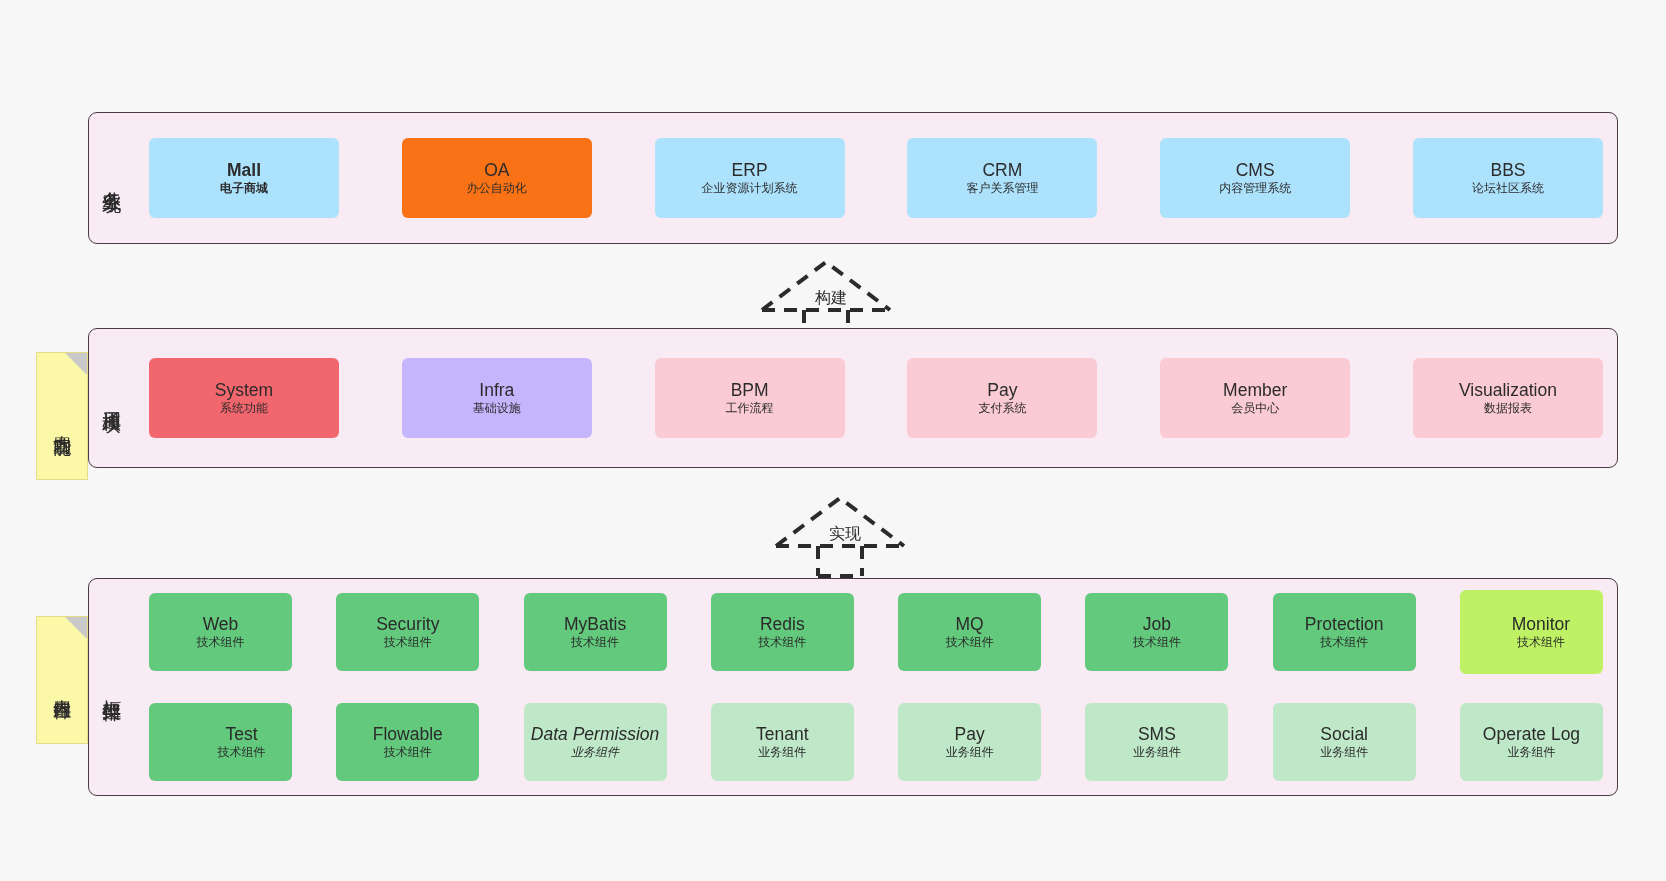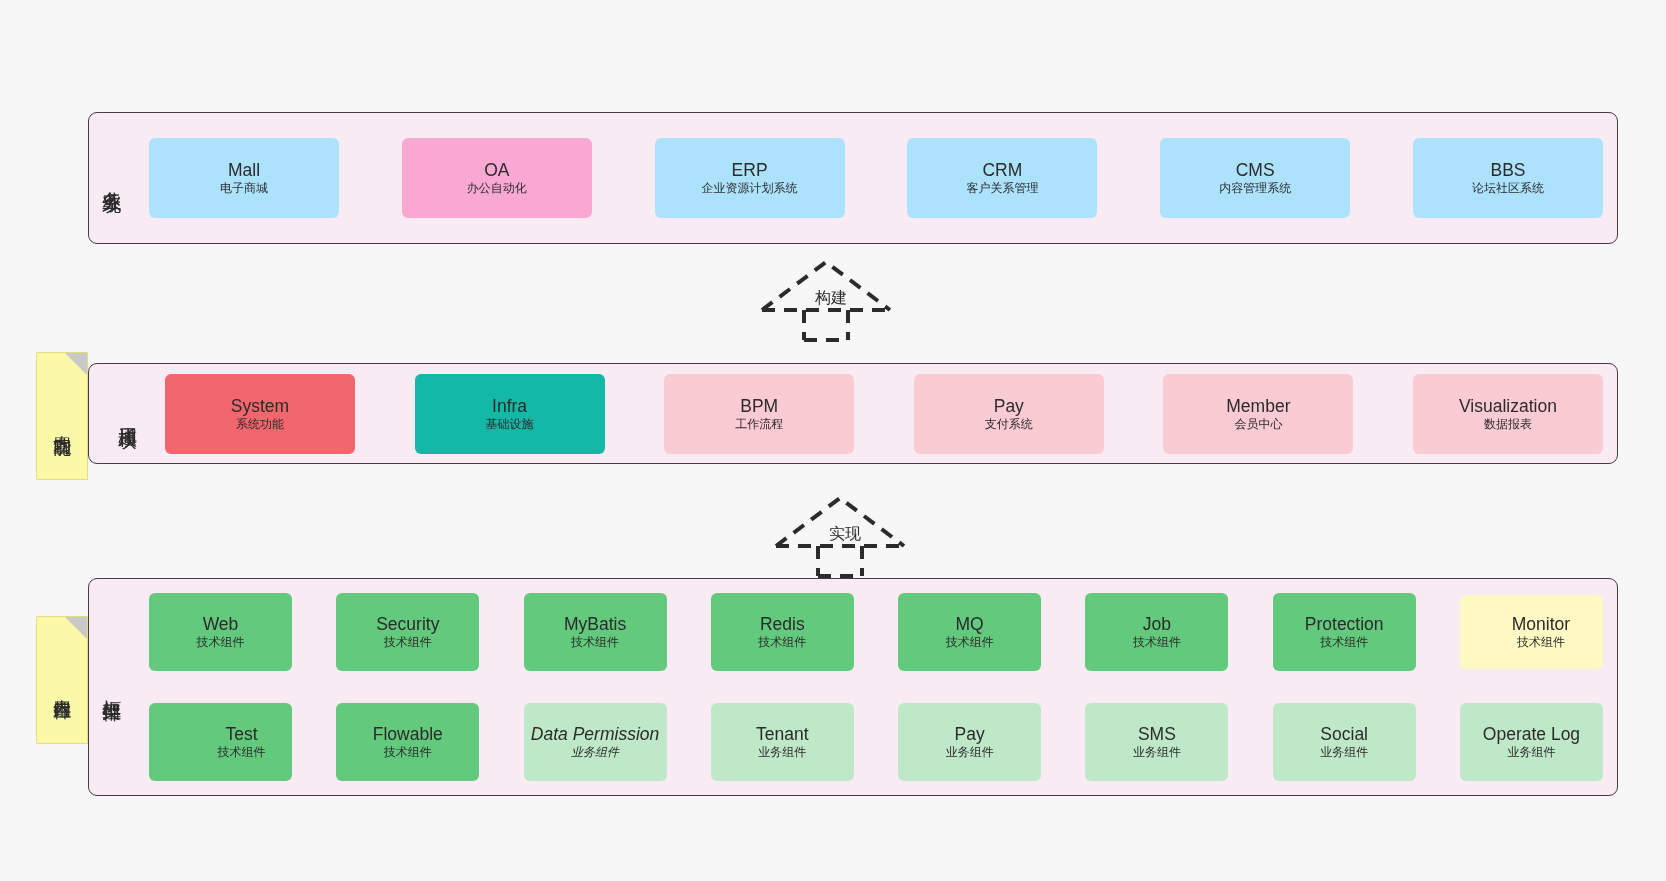--- a/index.html
+++ b/index.html
@@ -76,25 +76,25 @@
   }
 </style>
 </head>
 <body>
 
 <div class="canvas">
 
   <div class="panel" id="panel-0" style="left:88px;top:112px;width:1530px;height:132px;">
     <div class="panel-label">业务系统</div>
     <div class="panel-body" id="body-0-0">
-        <div class="node" style="background: rgb(173, 226, 253); width: 190px; height: 80px;">
+        <div class="node" style="background: rgb(173, 226, 253); width: 190px; height: 80px; font-weight: bold;">
           <span class="t1">Mall</span>
           <span class="t2">电子商城</span>
         </div>
-        <div class="node" style="background: #f9a8d4; width: 190px; height: 80px;">
+        <div class="node" style="background: #f97316; width: 190px; height: 80px;">
           <span class="t1">OA</span>
           <span class="t2">办公自动化</span>
         </div>
         <div class="node" style="background: rgb(173, 226, 253); width: 190px; height: 80px;">
           <span class="t1">ERP</span>
           <span class="t2">企业资源计划系统</span>
         </div>
         <div class="node" style="background: rgb(173, 226, 253); width: 190px; height: 80px;">
           <span class="t1">CRM</span>
           <span class="t2">客户关系管理</span>
@@ -117,28 +117,28 @@
       <path d="M46 54 L46 84 M90 54 L90 84 M46 84 L90 84" fill="none" stroke="#2b2b2b" stroke-width="4" stroke-dasharray="13,9"></path>
     </svg>
     <span class="lbl" style="left:57px;top:32px;">构建</span>
   </div>
 
   <div class="note" style="left:36px;top:352px;width:52px;height:128px;">
     <span class="fold"></span>
     <span>内置功能</span>
   </div>
 
-  <div class="panel" id="panel-1" style="left:88px;top:363px;width:1530px;height:101px;padding-left:16px;">
+  <div class="panel" id="panel-1" style="left:88px;top:328px;width:1530px;height:140px;">
     <div class="panel-label">通用模块</div>
     <div class="panel-body" id="body-1-0">
         <div class="node" style="background: rgb(242, 102, 110); width: 190px; height: 80px;">
           <span class="t1">System</span>
           <span class="t2">系统功能</span>
         </div>
-        <div class="node" style="background: #14b8a6; width: 190px; height: 80px;">
+        <div class="node" style="background: #c4b5fd; width: 190px; height: 80px;">
           <span class="t1">Infra</span>
           <span class="t2">基础设施</span>
         </div>
         <div class="node" style="background: rgb(251, 203, 212); width: 190px; height: 80px;">
           <span class="t1">BPM</span>
           <span class="t2">工作流程</span>
         </div>
         <div class="node" style="background: rgb(251, 203, 212); width: 190px; height: 80px;">
           <span class="t1">Pay</span>
           <span class="t2">支付系统</span>
@@ -193,21 +193,21 @@
             <span class="t2">技术组件</span>
           </div>
           <div class="node" style="background: rgb(98, 201, 125); width: 143px; height: 78px;">
             <span class="t1">Job</span>
             <span class="t2">技术组件</span>
           </div>
           <div class="node" style="background: rgb(98, 201, 125); width: 143px; height: 78px;">
             <span class="t1">Protection</span>
             <span class="t2">技术组件</span>
           </div>
-          <div class="node" style="background: #fef9c3; width: 143px; height: 74px; padding-left: 25px;">
+          <div class="node" style="background: #bef264; width: 143px; height: 84px; padding-left: 25px;">
             <span class="t1">Monitor</span>
             <span class="t2">技术组件</span>
           </div>
         </div>
       <div class="panel-body" id="body-2-1" style="height:98px;">
           <div class="node" style="background: rgb(98, 201, 125); width: 143px; height: 78px; padding-left: 48px;">
             <span class="t1">Test</span>
             <span class="t2">技术组件</span>
           </div>
           <div class="node" style="background: rgb(98, 201, 125); width: 143px; height: 78px;">

